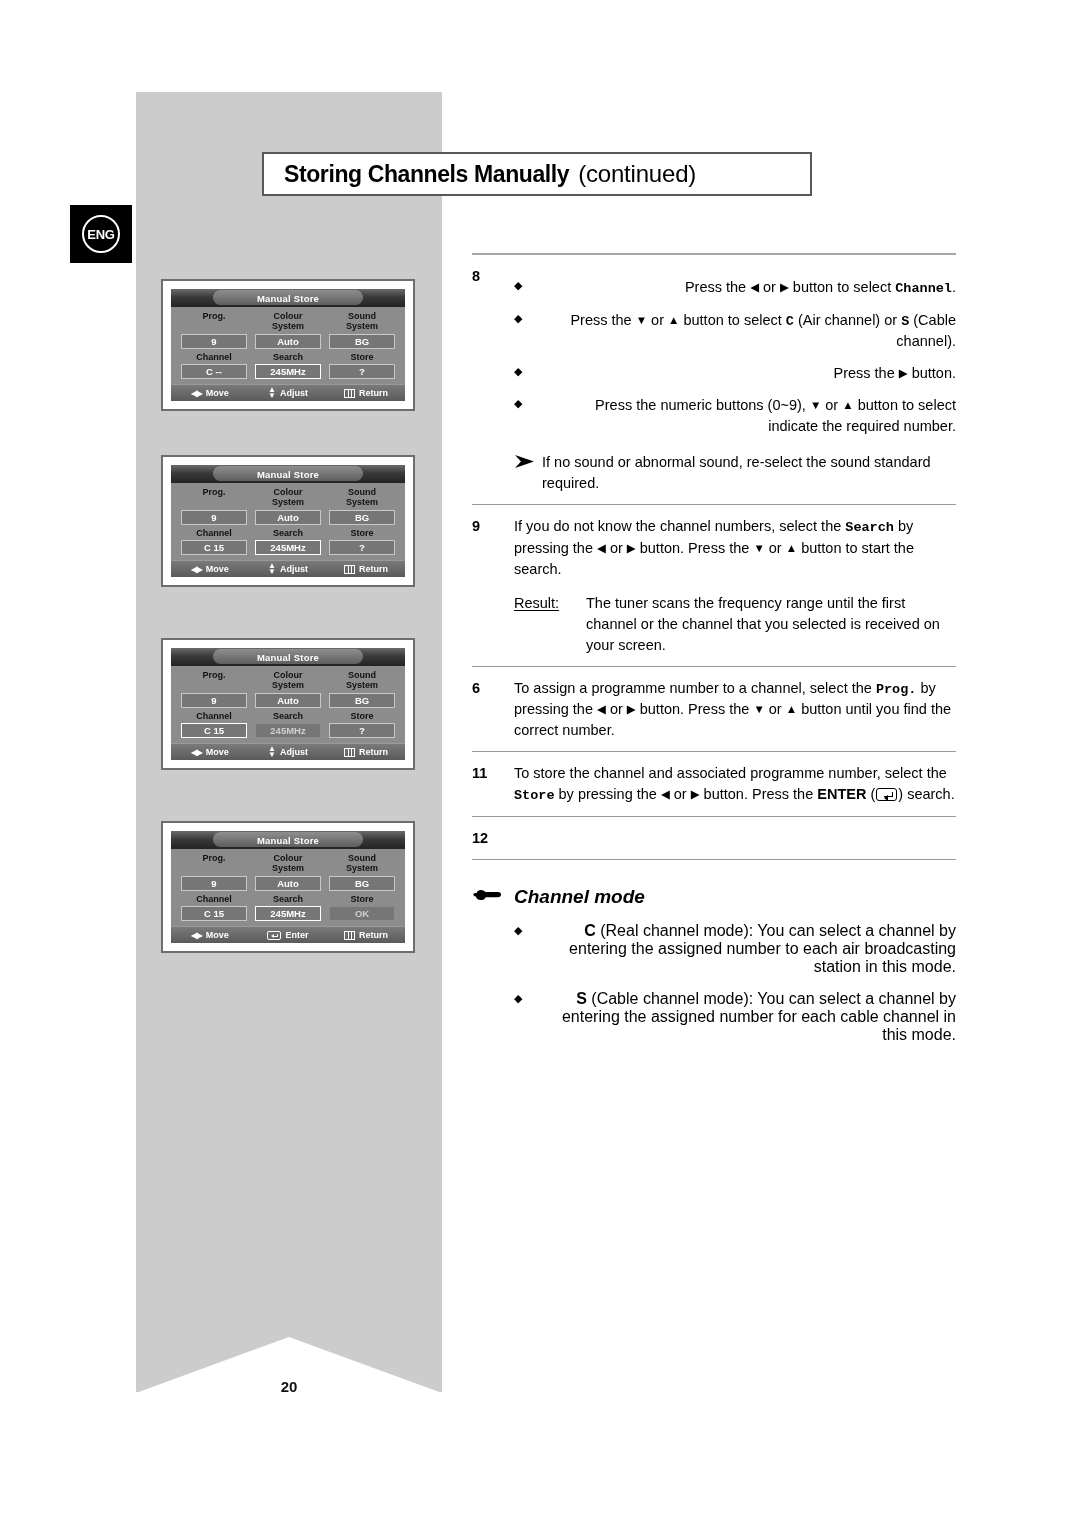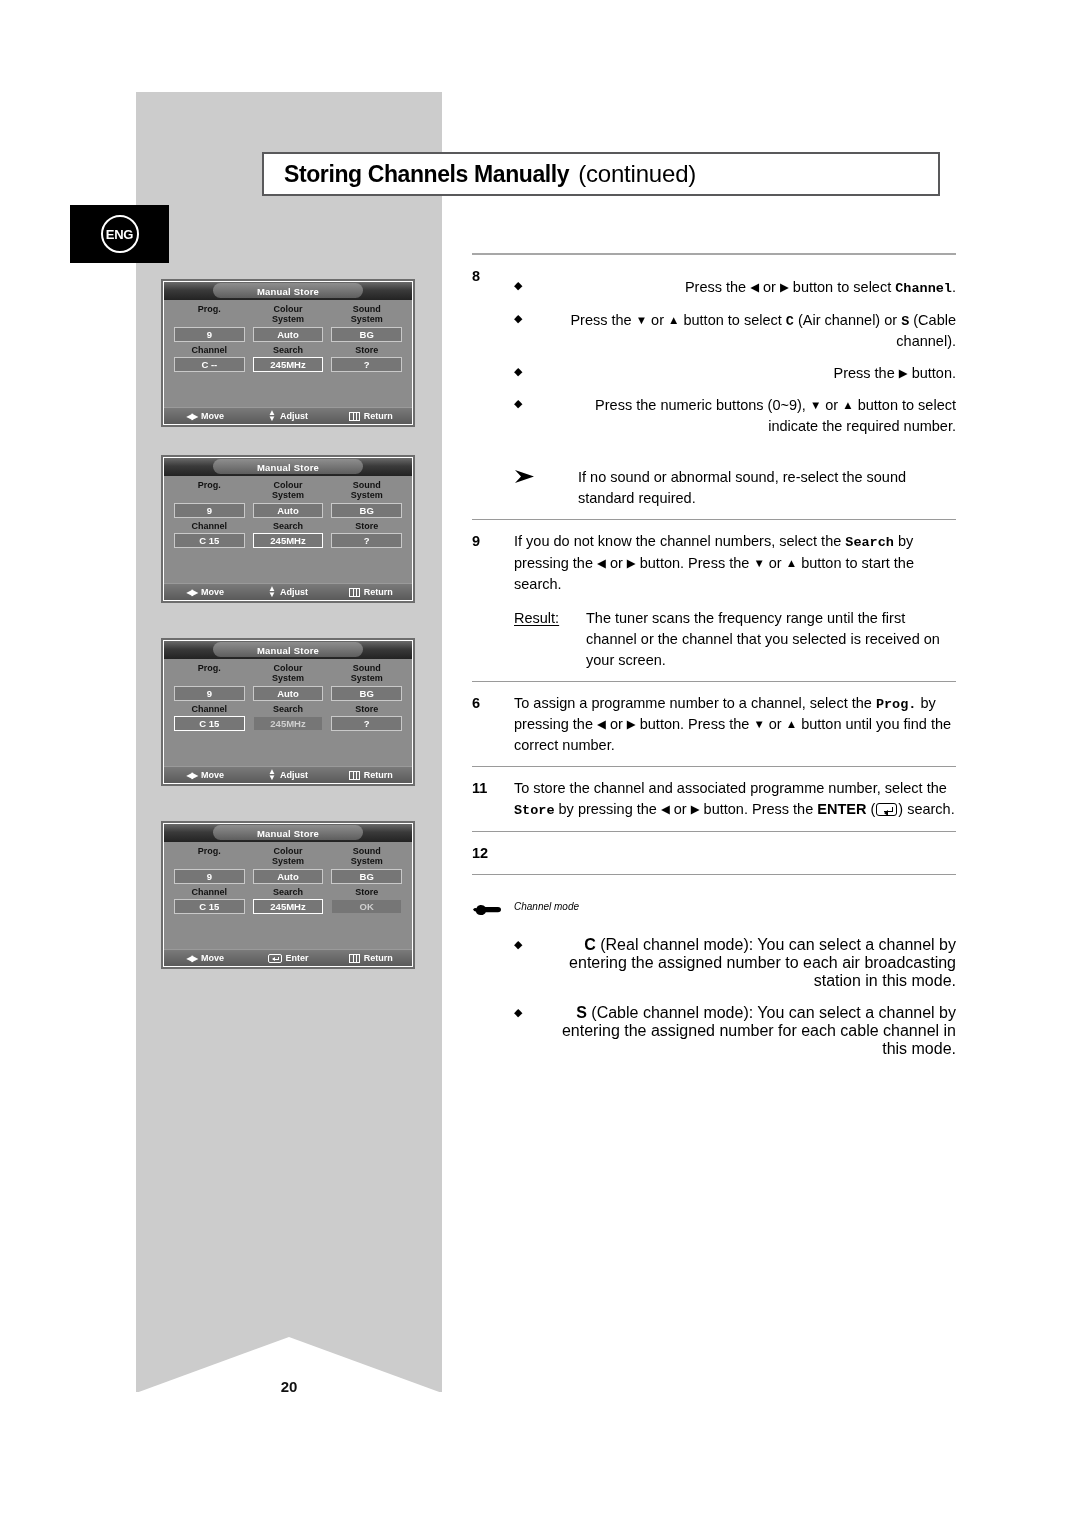--- a/index.html
+++ b/index.html
@@ -28,35 +28,35 @@
   }
   #page-number{
     position:absolute; left:136px; top:1378px;
     width:306px; text-align:center;
     font-size:15px; font-weight:bold; color:#111;
   }
 
   
   #eng-badge{
     position:absolute; left:70px; top:205px;
-    width:99px; height:58px;
+    width:62px; height:58px;
     background:#000000;
     display:flex; align-items:center; justify-content:center;
   }
   #eng-badge .circle{
     width:38px; height:38px; border-radius:50%;
     border:2px solid #ffffff;
     display:flex; align-items:center; justify-content:center;
     color:#ffffff; font-size:13px; font-weight:bold; letter-spacing:-0.3px;
   }
 
   
   #title-box{
     position:absolute; left:262px; top:152px;
-    width:678px; height:44px;
+    width:550px; height:44px;
     background:#ffffff;
     border:2px solid #59595b;
     display:flex; align-items:center;
     padding-left:20px;
   }
   #title-box .main{
     font-size:23px; font-weight:bold; color:#000; letter-spacing:-0.4px;
   }
   #title-box .cont{
     font-size:24px; color:#000; margin-left:9px; letter-spacing:-0.2px;
@@ -78,21 +78,21 @@
     font-size:14.5px; font-weight:bold; color:#000; line-height:1.45;
   }
   .step .body{ flex:1 1 auto; font-size:14.5px; color:#000; line-height:1.45; }
 
   .sub{ display:flex; margin-top:11px; }
   .sub .bul{
     width:28px; flex:0 0 28px; font-size:11px; color:#000; line-height:1.6;
   }
   .sub .txt{ flex:1 1 auto;text-align:right; }
 
-  .note{ display:flex; margin-top:30px;gap:36px; }
+  .note{ display:flex; margin-top:15px; }
   .note .mark{
     width:28px; flex:0 0 28px; line-height:1; padding-top:2px;
   }
   .note .txt{ flex:1 1 auto; }
 
   .result{ display:flex; margin-top:13px; }
   .result .lbl{
     width:72px; flex:0 0 72px;
     text-decoration:underline; text-underline-offset:2px;
   }
@@ -100,21 +100,21 @@
 
   .mono{ font-family:"Liberation Mono", monospace; font-weight:bold; font-size:13.5px; }
   .bold{ font-weight:bold; }
   .arrow{ font-size:11.5px; vertical-align:1px; }
 
   
   #channel-mode-block{ padding-top:26px; }
   .cm-head{ display:flex; align-items:flex-start; }
   .cm-head .hand{ width:42px; flex:0 0 42px; padding-top:1px; }
   .cm-head .hd{
-    font-size:10px; font-weight:normal; font-style:italic; color:#000;
+    font-size:19px; font-weight:bold; font-style:italic; color:#000;
   }
   #channel-mode-block .sub{ margin-left:42px; margin-top:14px; }
 
   
   .enterkey{
     display:inline-block; vertical-align:-2px;
     width:21px; height:13px; border:1.6px solid #000; border-radius:3px;
     position:relative; margin:0 1px;
   }
   .enterkey:before{
@@ -122,22 +122,22 @@
     width:8px; height:4px; border-right:1.6px solid #000; border-bottom:1.6px solid #000;
   }
   .enterkey:after{
     content:""; position:absolute; right:8px; top:5.5px;
     width:0; height:0; border-top:3px solid transparent;
     border-bottom:3px solid transparent; border-right:4px solid #000;
   }
 
   
   .osd{
-    position:absolute; left:161px; width:254px; height:148px;
-    background:#ffffff; border:2px solid #6d6d6d; padding:1px;
+    position:absolute; left:161px; width:254px; height:132px;
+    background:#ffffff; border:2px solid #6d6d6d; padding:8px;
   }
   .osd-inner{ width:100%; height:100%; background:#8c8c8c; position:relative; }
 
   .osd-title{
     height:18px; width:100%;
     background:linear-gradient(to bottom,#6a6a6a 0%,#3a3a3a 45%,#232323 100%);
     position:relative;
     display:flex; align-items:center; justify-content:center;
   }
   .osd-title .pill{

